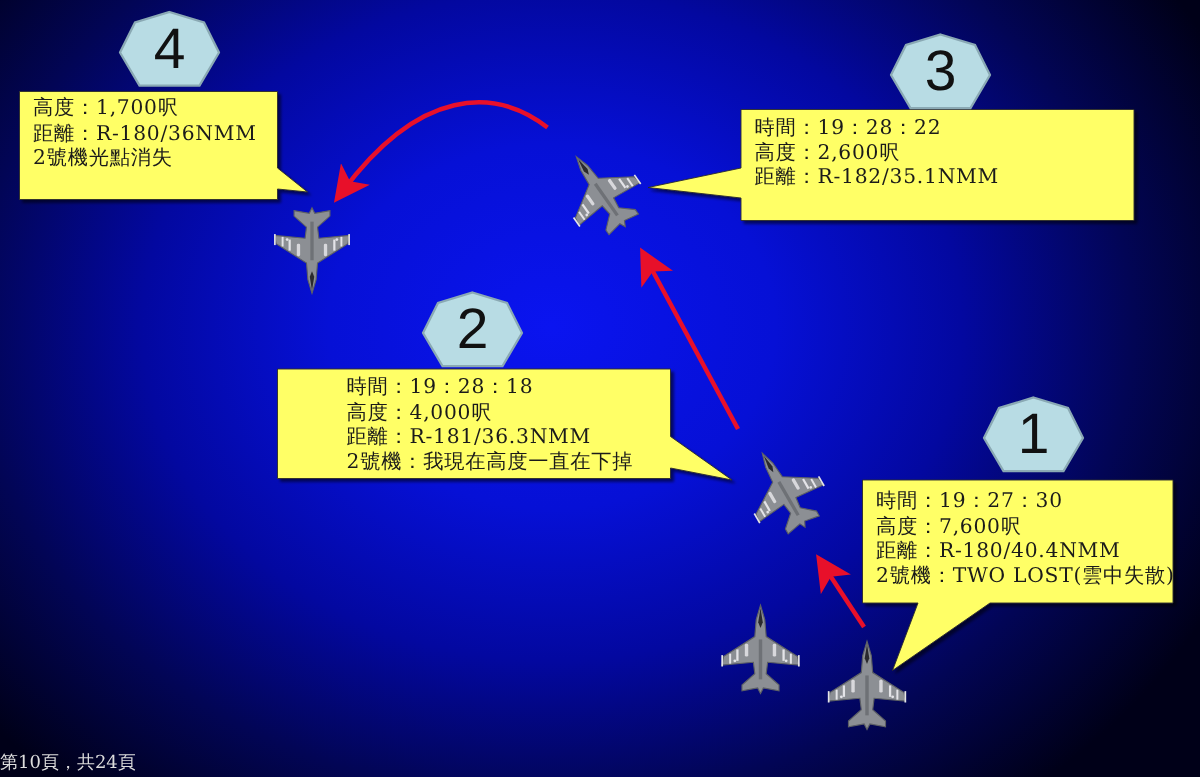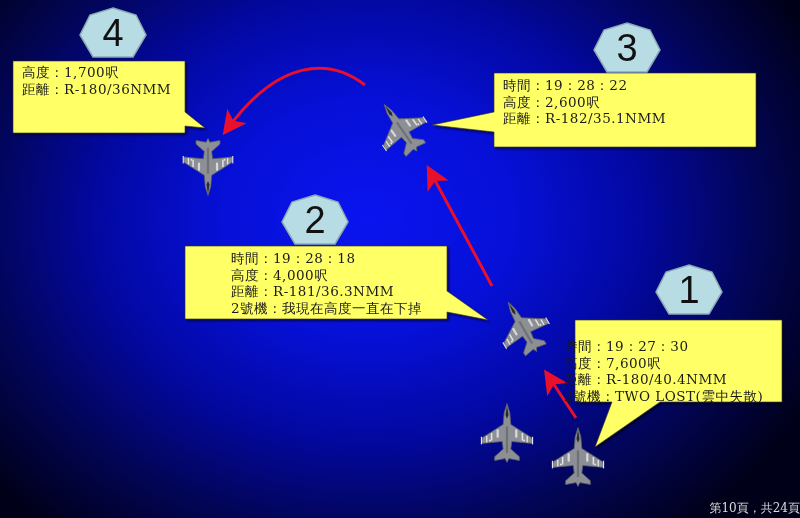--- a/index.html
+++ b/index.html
@@ -19,21 +19,21 @@
     font-family: "Liberation Sans", "DejaVu Sans", sans-serif;
     font-size:38px; color:#111; line-height:1;
   }
   .callout-text {
     position:absolute;
     font-size:13.5px; line-height:16.5px; color:#1a1a1a;
     white-space:nowrap;
   }
   .callout-text div { letter-spacing:0.5px; }
   .footer {
-    position:absolute; left:0; width:800px; top:500px; text-align:right;
+    position:absolute; left:0; width:800px; top:500px; text-align:left;
     color:#dcdcdc; font-size:12px;
   }
 </style>
 </head>
 <body>
 
 <svg class="layer" width="800" height="518" viewBox="0 0 800 518">
   <defs>
     <marker id="ah" markerWidth="8" markerHeight="8" refX="5" refY="4" orient="auto" markerUnits="strokeWidth">
       <path d="M0,0 L8,4 L0,8 L2,4 Z" fill="#e8102a"></path>
@@ -109,35 +109,36 @@
 <div class="badge" style="left:655px; top:264px;">
   <svg width="68" height="52" viewBox="0 0 68 52">
     <polygon points="34,1 57,8 67,28 54,50 14,50 1,28 11,8" fill="#b8dce4" stroke="#8aa9b4" stroke-width="1.5"></polygon>
   </svg>
   <span class="num">1</span>
 </div>
 
 <div class="callout-text" style="left:22px; top:64px;">
   <div>高度：1,700呎</div>
   <div>距離：R-180/36NMM</div>
+  <div>2號機光點消失</div>
 </div>
 
 <div class="callout-text" style="left:503px; top:77px;">
   <div>時間：19：28：22</div>
   <div>高度：2,600呎</div>
   <div>距離：R-182/35.1NMM</div>
 </div>
 
 <div class="callout-text" style="left:195px; top:250px;margin-left:36px;">
   <div>時間：19：28：18</div>
   <div>高度：4,000呎</div>
   <div>距離：R-181/36.3NMM</div>
   <div>2號機：我現在高度一直在下掉</div>
 </div>
 
-<div class="callout-text" style="left:564px; top:326px;margin-top:12px;">
+<div class="callout-text" style="left:584px; top:326px;">
   <div>時間：19：27：30</div>
   <div>高度：7,600呎</div>
   <div>距離：R-180/40.4NMM</div>
   <div>2號機：TWO LOST(雲中失散)</div>
 </div>
 
 <div class="footer">第10頁，共24頁</div>
 
 </body></html>

